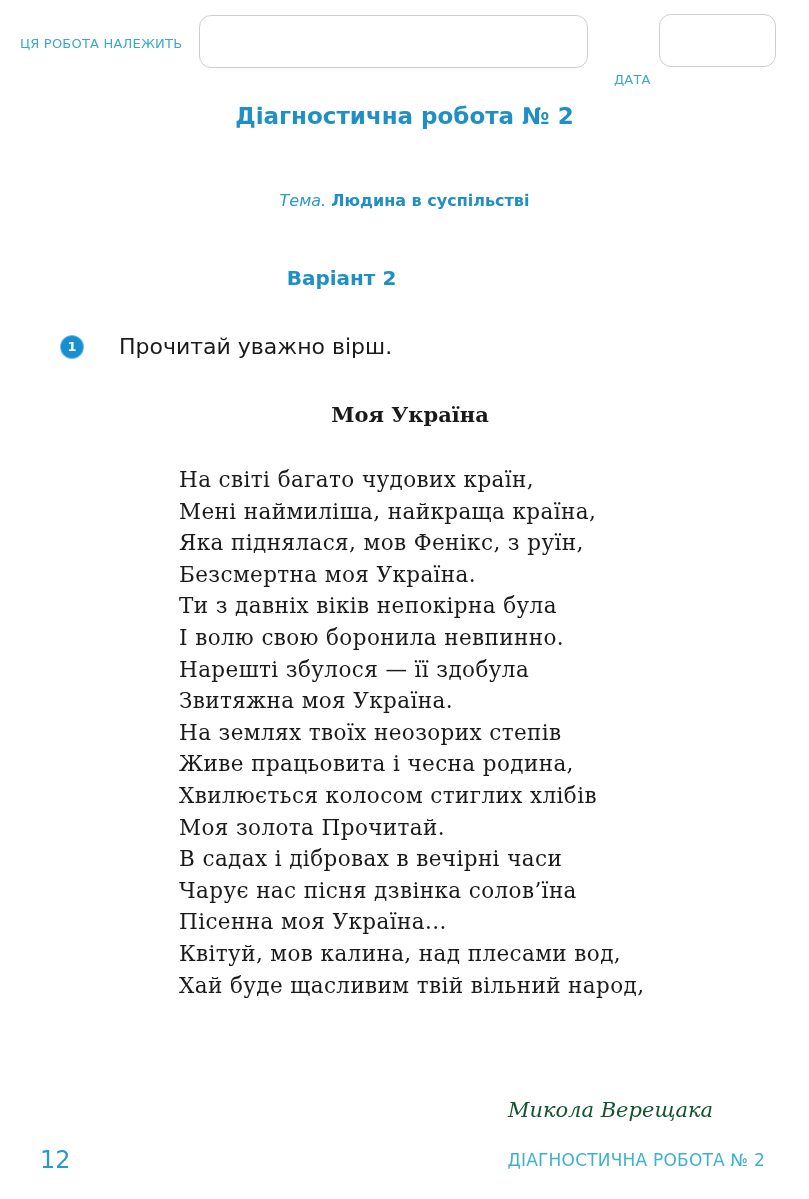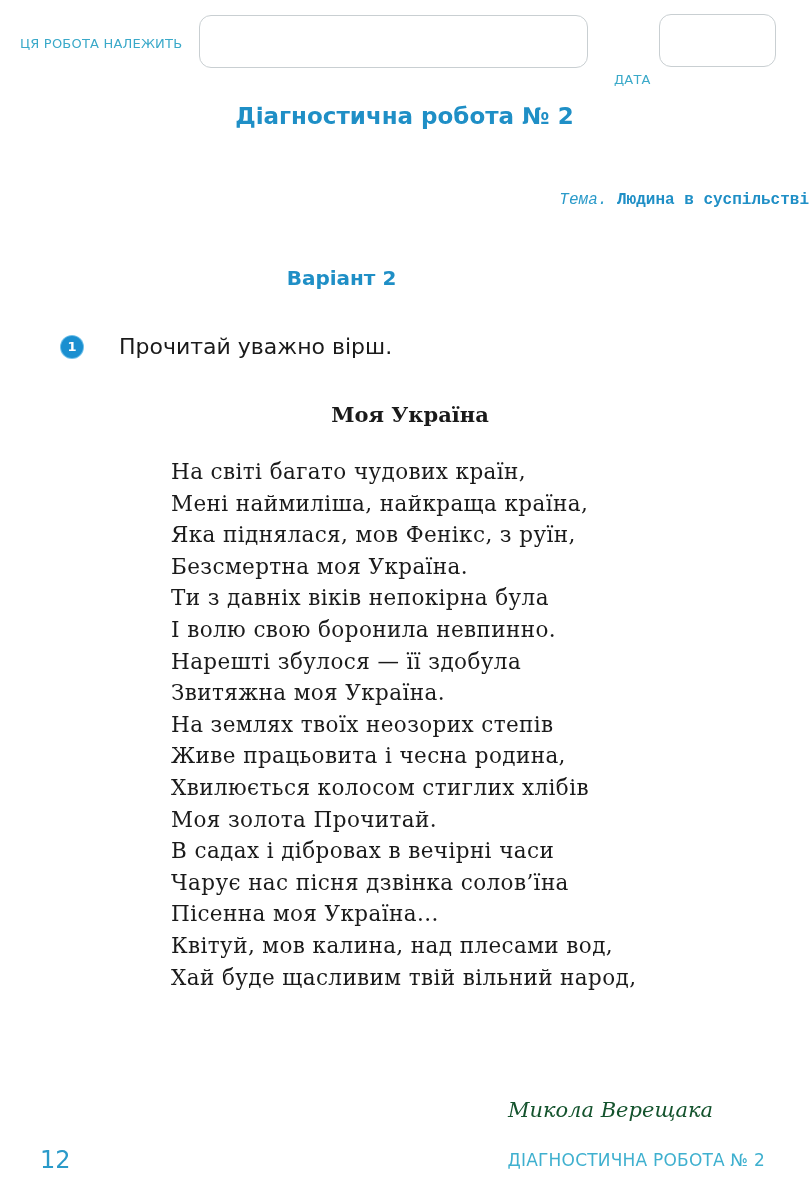--- a/index.html
+++ b/index.html
@@ -4,31 +4,31 @@
   <style>
     html, body { margin: 0; padding: 0; background: #ffffff; }
     body { width: 809px; height: 1199px; position: relative; overflow: hidden; }
     .sans { font-family: "DejaVu Sans", "Liberation Sans", sans-serif; }
     .serif { font-family: "DejaVu Serif", "Liberation Serif", serif; }
 
     .header-label { position: absolute; color: #3aa9c9; font-size: 13px; letter-spacing: 0.2px; }
     .field-box { position: absolute; border: 1.5px solid #c9cfd2; border-radius: 12px; background: #fff; }
 
     .title { position: absolute; left: 0; width: 809px; text-align: center; top: 103px; color: #1f8fc6; font-size: 23px; font-weight: bold; }
-    .topic { position: absolute; left: 0; width: 809px; text-align: right; top: 191px; font-size: 16px; color: #1f8fc6; font-family: Liberation Mono, monospace; }
+    .topic { position: absolute; left: 0; width: 809px; text-align: center; top: 191px; font-size: 16px; color: #1f8fc6; }
     .topic .lbl { font-style: italic; font-weight: normal; color: #2a9ac9; }
     .topic .val { font-weight: bold; }
     .variant { position: absolute; left: 0; width: 683px; text-align: center; top: 266px; color: #1f8fc6; font-size: 20px; font-weight: bold; }
 
     .task { position: absolute; left: 61px; top: 334px; display: flex; align-items: center; }
     .task-num { width: 22px; height: 22px; border-radius: 50%; background: #1a8fd0; color: #fff; font-size: 13px; font-weight: bold; display: flex; align-items: center; justify-content: center; box-shadow: 0 0 0 1px #6fc0ea; }
     .task-text { margin-left: 36px; font-size: 22px; color: #1a1a1a; }
 
     .poem-title { position: absolute; left: 0; width: 820px; text-align: center; top: 402px; font-size: 21px; font-weight: bold; color: #1a1a1a; }
-    .poem { position: absolute; left: 167px; top: 452px; margin: 4px; padding: 0; list-style: none; }
+    .poem { position: absolute; left: 167px; top: 452px; margin: 12px; padding: 0; list-style: none; }
     .poem li { font-size: 21.5px; line-height: 31.6px; color: #1a1a1a; white-space: nowrap; letter-spacing: 0.4px; }
     .author { position: absolute; right: 96px; top: 1098px; font-size: 21px; font-style: italic; color: #14532d; }
 
     .page-num { position: absolute; left: 40px; top: 1146px; font-size: 24px; color: #2a9ac9; text-align: center; }
     .footer-title { position: absolute; right: 44px; top: 1150px; font-size: 17px; color: #3fb0cf; letter-spacing: 0.2px; }
   </style>
 </head>
 <body>
 
 <div class="header-label sans" style="left:20px; top:36px;">ЦЯ РОБОТА НАЛЕЖИТЬ</div>

